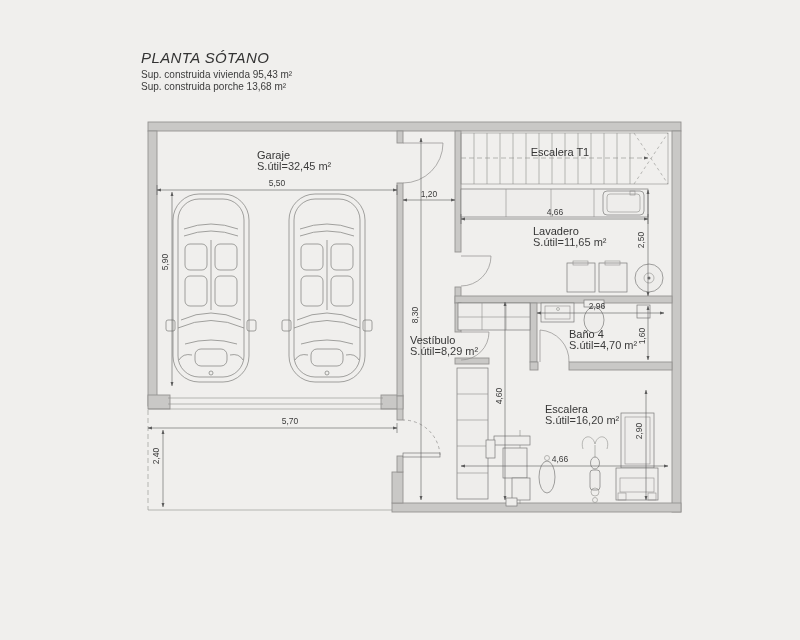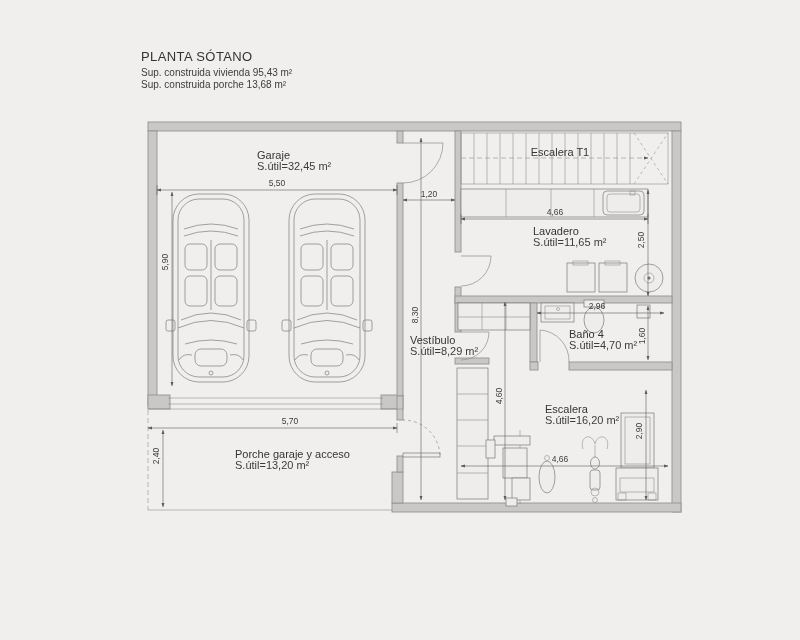--- a/index.html
+++ b/index.html
@@ -19,21 +19,21 @@
   .furn{stroke:#7a7a78;fill:#eeedeb;stroke-width:0.7;}
   .furn2{stroke:#8f8e8c;fill:none;stroke-width:0.6;}
   .car{stroke:#7d7c7a;fill:none;stroke-width:0.7;}
   .door{stroke:#8f8e8c;fill:none;stroke-width:0.7;}
   .dim{stroke:#5c5c5c;fill:none;stroke-width:0.6;}
   .dash{stroke-dasharray:5 3;}
   .dash2{stroke-dasharray:3 3;}
 
   
   .titleblock{position:absolute;left:141px;top:49px;}
-  .plan-title{font-size:13px;letter-spacing:0.4px;color:#333;}
+  .plan-title{font-size:15px;letter-spacing:0.4px;color:#333;font-style:italic;}
   .plan-sub{font-size:10px;line-height:11.5px;margin-top:3px;color:#3c3c3c;}
   .room-label{position:absolute;font-size:11px;line-height:11px;white-space:nowrap;}
   .room-label .rname{color:#343434;}
   .room-label .rarea{color:#3c3c3c;}
   .center{transform:translate(-50%,-50%);}
   .dim-label{
     position:absolute;font-size:8.5px;white-space:nowrap;
     transform:translate(-50%,-50%);
     background:transparent;color:#3c3c3c;
   }
@@ -251,24 +251,20 @@
     <div class="rarea">S.útil=8,29 m²</div>
   </div>
   <div class="room-label" style="left:569px;top:329px">
     <div class="rname">Baño 4</div>
     <div class="rarea">S.útil=4,70 m²</div>
   </div>
   <div class="room-label" style="left:545px;top:404px">
     <div class="rname">Escalera</div>
     <div class="rarea">S.útil=16,20 m²</div>
   </div>
-  <div class="room-label" style="left:235px;top:449px">
-    <div class="rname">Porche garaje y acceso</div>
-    <div class="rarea">S.útil=13,20 m²</div>
-  </div>
 
   <div class="dim-label" style="left:277px;top:183px">5,50</div>
   <div class="dim-label v" style="left:165px;top:262px">5,90</div>
   <div class="dim-label" style="left:429px;top:194px">1,20</div>
   <div class="dim-label v" style="left:415px;top:315px">8,30</div>
   <div class="dim-label" style="left:555px;top:212px">4,66</div>
   <div class="dim-label v" style="left:641px;top:240px">2,50</div>
   <div class="dim-label" style="left:597px;top:306px">2,96</div>
   <div class="dim-label v" style="left:642px;top:336px">1,60</div>
   <div class="dim-label v" style="left:499px;top:396px">4,60</div>

